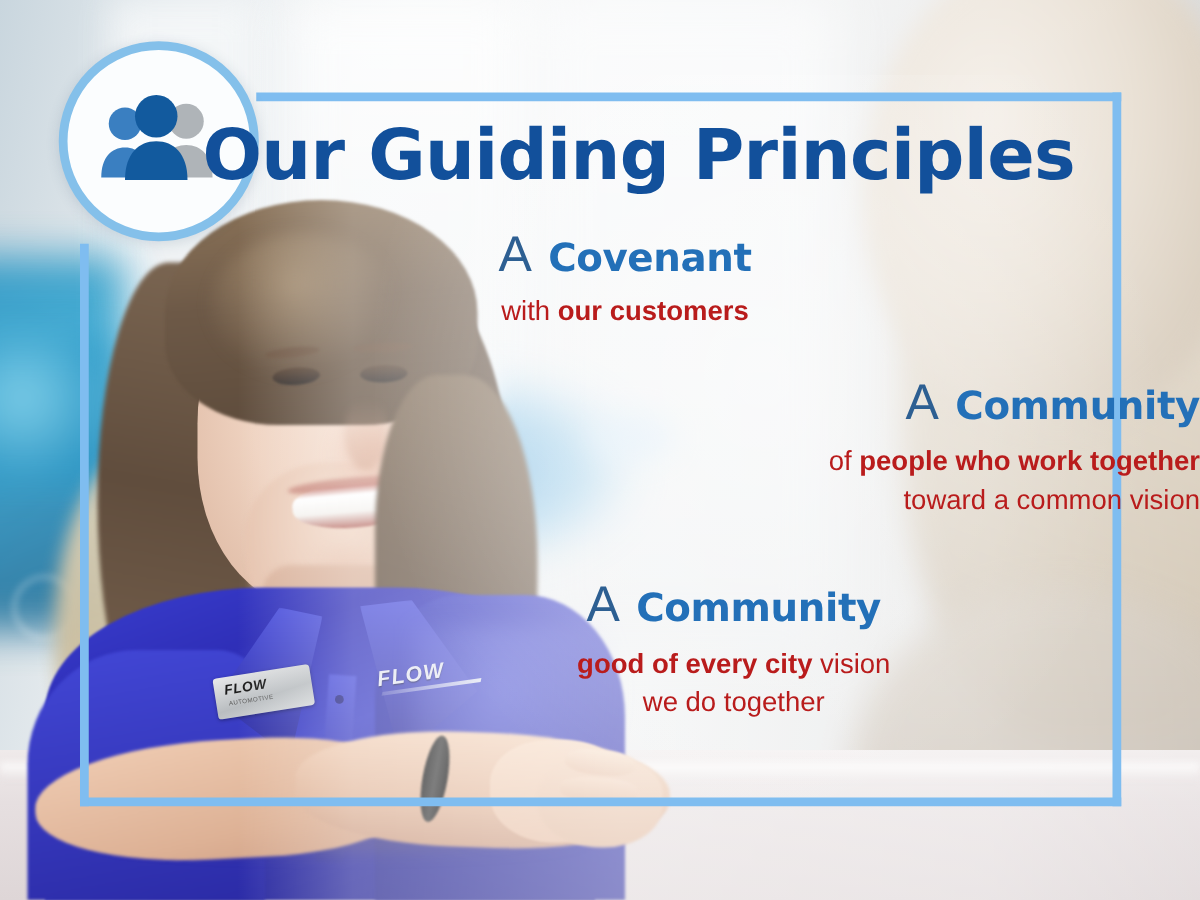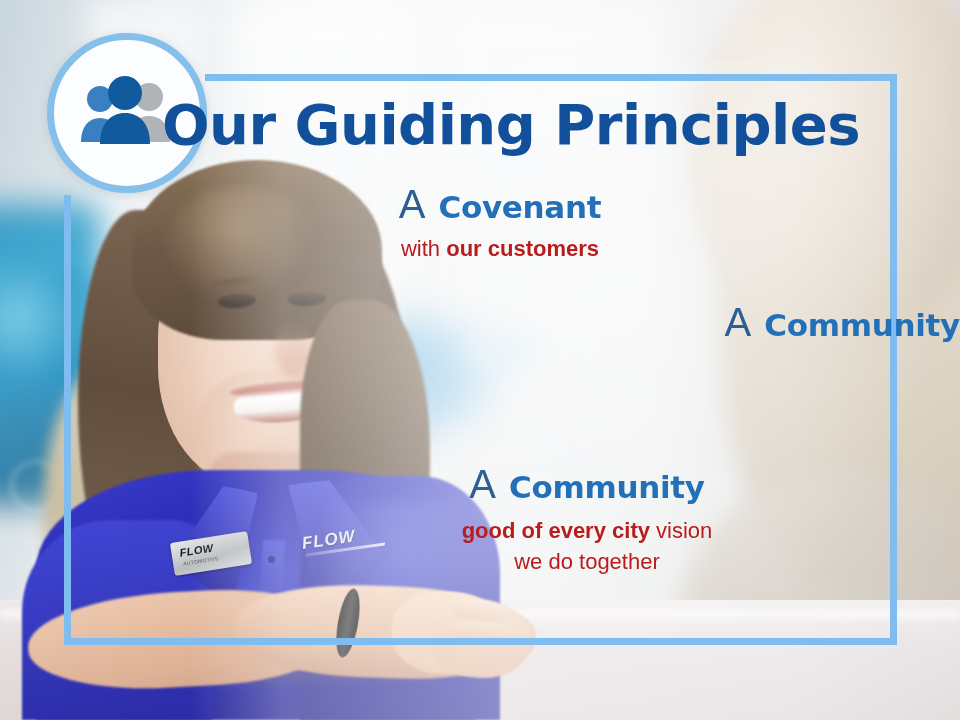--- a/index.html
+++ b/index.html
@@ -325,20 +325,24 @@
         <div><span>with </span><b>our customers</b></div>
       </div>
   </div>
 
   <div class="block" id="b2">
     <div class="head">
       <span class="a">A</span>
       <span class="a">&nbsp;</span>
       <span class="w">Community</span>
     </div>
+    <div class="sub">
+        <div><span>of </span><b>people who work together</b></div>
+        <div><span>toward a common vision</span></div>
+      </div>
   </div>
 
   <div class="block" id="b3">
     <div class="head">
       <span class="a">A</span>
       <span class="a">&nbsp;</span>
       <span class="w">Community</span>
     </div>
     <div class="sub">
         <div><b>good of every city</b><span> vision</span></div>

